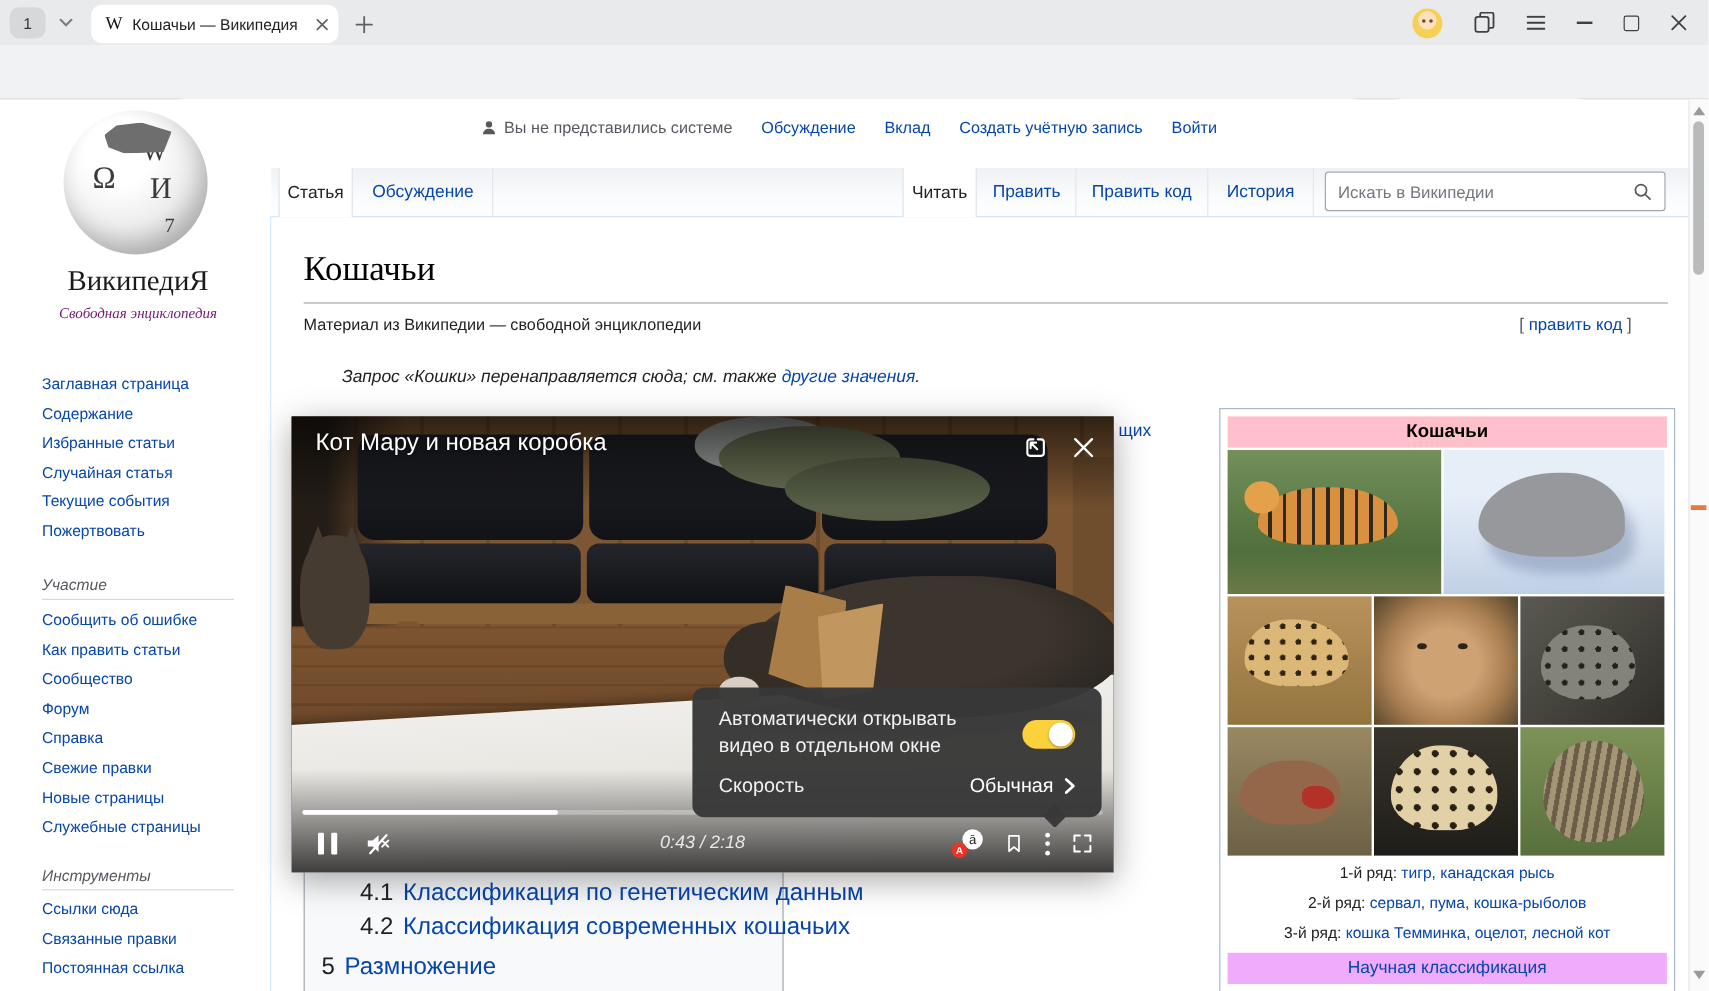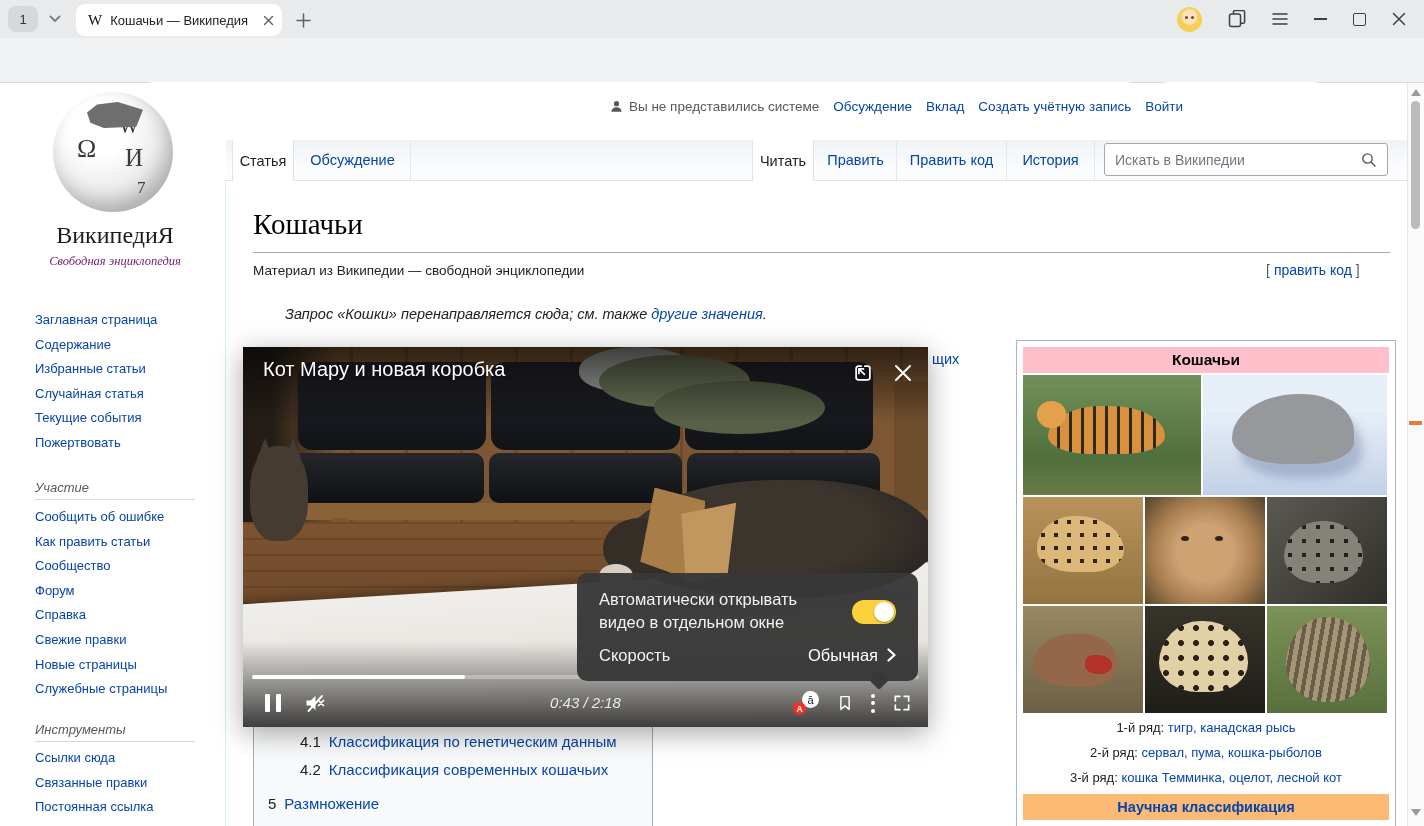--- a/index.html
+++ b/index.html
@@ -35,22 +35,22 @@
              display:flex;align-items:center;gap:8px;padding:0 12px;box-sizing:border-box;}
   .alicedonut{width:19px;height:19px;border-radius:50%;
               background:radial-gradient(circle,#ffffff 0 30%,#fb2f7f 32% 100%);}
   .alicelabel{font-size:14px;color:#101114;white-space:nowrap;}
 
   
   .wikibody{left:0;top:83px;width:1424px;height:743px;background:#fff;}
   .contentline{left:225px;top:180px;width:1px;height:646px;background:rgba(167,215,249,.45);}
 
   
-  .personal{left:400px;top:95px;width:992px;height:22px;display:flex;align-items:center;justify-content:center;
-            gap:14px;font-size:13.5px;}
+  .personal{left:400px;top:95px;width:992px;height:22px;display:flex;align-items:center;justify-content:flex-start;
+            gap:24px;font-size:13.5px;}
   .personal .gray{color:#55595e;display:flex;align-items:center;gap:5px;}
   .bluelink{color:#0645ad;text-decoration:none;cursor:pointer;}
 
   
   .globe{left:43px;top:92px;width:140px;height:122px;}
   .globeball{position:absolute;left:10px;top:0;width:120px;height:120px;border-radius:50%;
              background:radial-gradient(circle at 38% 30%,#ffffff 0 25%,#ececec 55%,#c9c9c9 90%,#b5b5b5);
              box-shadow:inset -6px -10px 18px rgba(0,0,0,.18);}
   .globeball span{position:absolute;font-family:"Liberation Serif",serif;color:#3a3a3a;}
   .g0{left:24px;top:42px;font-size:26px;}
@@ -89,21 +89,21 @@
   .h1rule{left:253px;top:252px;width:1137px;height:1px;background:#a2a9b1;}
   .sitesub{left:253px;top:263px;font-size:13.5px;color:#222;}
   .editsec{left:1266px;top:262px;font-size:14px;color:#54595d;}
   .editsec a{margin:0 4px;}
   .hatnote{left:285px;top:306px;font-size:14.5px;font-style:italic;color:#202122;}
   .fragment{left:932px;top:351px;font-size:14.5px;color:#0645ad;}
 
   
   .tocbox{left:253px;top:700px;width:400px;height:140px;background:#f8f9fa;border:1px solid #a2a9b1;
           box-sizing:border-box;}
-  .tocitem{position:absolute;font-size:15px;color:#202122;white-space:nowrap;}
+  .tocitem{position:absolute;font-size:20px;color:#202122;white-space:nowrap;}
   .tocitem a{margin-left:8px;}
 
   
   .infobox{left:1016px;top:340px;width:380px;height:500px;background:#fff;border:1px solid #a8b8c8;
            box-sizing:border-box;padding:4px;}
   .ibtitle{margin:2px;background:#ffc0cb;text-align:center;font-weight:bold;font-size:15.5px;color:#000;
            padding:4px 0;}
   .ibgrid{margin:2px;width:364px;}
   .ibrow{display:flex;gap:2px;margin-bottom:2px;}
   .cell{position:relative;overflow:hidden;flex:1;}
@@ -136,21 +136,21 @@
   .cell.ocelot{background:linear-gradient(180deg,#37342b,#1f1d18);}
   .cell.ocelot:after{content:"";position:absolute;left:12%;top:14%;width:74%;height:66%;
       background:radial-gradient(circle 3px at 7px 7px,#2a2114 95%,transparent),#e2d0a6;
       background-size:15px 15px;border-radius:48% 52% 42% 45%/62% 60% 42% 42%;}
   .cell.wildcat{background:linear-gradient(180deg,#7d9257,#58703d);}
   .cell.wildcat:after{content:"";position:absolute;left:16%;top:10%;width:70%;height:80%;
       background:repeating-linear-gradient(100deg,rgba(58,48,32,.55) 0 4px,transparent 4px 9px),#a59577;
       border-radius:50% 50% 46% 46%/56% 56% 44% 44%;}
   .ibcap{text-align:center;font-size:13px;color:#202122;line-height:25px;white-space:nowrap;}
   .ibcap .bluelink{font-size:13px;}
-  .ibclass{margin:4px 2px 0 2px;background:#fdba74;text-align:center;font-weight:bold;font-size:14.5px;
+  .ibclass{margin:4px 2px 0 2px;background:#f0abfc;text-align:center;font-weight:normal;font-size:14.5px;
            padding:5px 0;}
   .ibclass span{color:#0645ad;}
 
   
   .player{left:243px;top:347px;width:685px;height:380px;background:#08070a;overflow:hidden;
           box-shadow:0 6px 26px rgba(0,0,0,.35);z-index:40;}
   .v-wall{position:absolute;left:0;top:0;width:100%;height:50%;
           background:repeating-linear-gradient(90deg,#7d5733 0 52px,#6d4a2a 52px 55px);}
   .v-leftdark{position:absolute;left:0;top:0;width:14%;height:64%;
           background:linear-gradient(90deg,#241d17 30%,rgba(36,29,23,0));}

